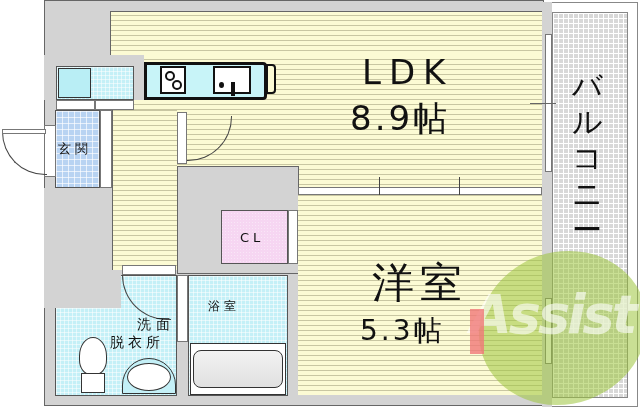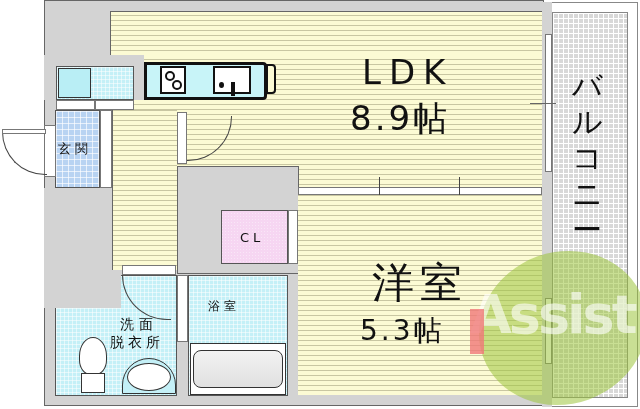--- a/index.html
+++ b/index.html
@@ -69,21 +69,21 @@
 <div class="label" data-name="ldk-label" style="left:362px;top:52px;font-size:34px;letter-spacing:8px;">LDK</div>
 <div class="label" data-name="ldk-size" style="left:350px;top:96px;font-size:34px;letter-spacing:3px;">8.9帖</div>
 
 <div class="label" data-name="western-room-label" style="left:372px;top:255px;font-size:42px;letter-spacing:6px;">洋室</div>
 <div class="label" data-name="western-room-size" style="left:360px;top:312px;font-size:28px;letter-spacing:3px;">5.3帖</div>
 
 <div class="abs opening" data-name="washroom-door-frame" style="left:122px;top:265px;width:54px;height:10px;"></div>
 <div class="abs tile-blue outline" data-name="washroom" style="left:55px;top:275px;width:122px;height:121px;"></div>
 <div class="abs wall" data-name="washroom-notch" style="left:55px;top:275px;width:66px;height:33px;"></div>
 <div class="door-arc" data-name="washroom-door-swing" style="left:122px;top:275px;width:48px;height:44px;border-radius:0 0 0 48px;border-top:none;border-right:none;"></div>
-<div class="label" data-name="washroom-label-1" style="left:120px;top:316px;font-size:14px;letter-spacing:5px;">洗面</div>
+<div class="label" data-name="washroom-label-1" style="left:137px;top:316px;font-size:14px;letter-spacing:5px;">洗面</div>
 <div class="label" data-name="washroom-label-2" style="left:110px;top:334px;font-size:14px;letter-spacing:4px;">脱衣所</div>
 <div class="abs" data-name="toilet-icon" style="left:77px;top:337px;width:32px;height:58px;">
   <div class="abs" style="left:2px;top:0;width:28px;height:38px;border:1px solid #333;border-radius:50% 50% 40% 40%;background:#fff;"></div>
   <div class="abs" style="left:4px;top:36px;width:24px;height:20px;border:1px solid #333;background:#fff;"></div>
 </div>
 <div class="abs" data-name="wash-basin-icon" style="left:122px;top:358px;width:54px;height:36px;border:1px solid #333;border-radius:30px 30px 0 0;background:#c4f0f7;">
   <div class="abs" style="left:4px;top:4px;width:44px;height:28px;border:1px solid #333;border-radius:50%;background:#fff;"></div>
 </div>
 
 <div class="abs opening" data-name="bath-door-frame" style="left:177px;top:275px;width:11px;height:67px;"></div>
@@ -95,18 +95,18 @@
 
 <div class="abs" data-name="balcony-frame" style="left:542px;top:2px;width:96px;height:405px;background:#fff;border:1px solid #888;"></div>
 <div class="abs tile-balcony" data-name="balcony" style="left:552px;top:12px;width:76px;height:386px;border:1px solid #888;"></div>
 <div class="abs wall" data-name="balcony-wall" style="left:542px;top:2px;width:10px;height:405px;"></div>
 <div class="abs opening" data-name="sliding-window-ldk" style="left:545px;top:34px;width:7px;height:138px;"></div>
 <div class="abs" data-name="window-mark" style="left:530px;top:103px;width:26px;height:1px;background:#666;"></div>
 <div class="abs opening" data-name="sliding-window-room" style="left:545px;top:298px;width:7px;height:66px;"></div>
 <div class="label" data-name="balcony-label" style="left:572px;top:68px;font-size:30px;line-height:36px;white-space:normal;width:40px;">バルコニー</div>
 
 <div class="abs" data-name="assist-watermark-logo" style="left:478px;top:252px;width:170px;height:152px;border-radius:50%;background:rgba(156,196,60,0.55);transform:rotate(-20deg);"></div>
-<div class="label" data-name="assist-watermark-text" style="left:470px;top:283px;font-size:54px;font-weight:bold;color:rgba(255,255,255,0.6);letter-spacing:-3px;">Assist</div>
+<div class="label" data-name="assist-watermark-text" style="left:470px;top:283px;font-size:54px;font-weight:bold;font-style:italic;color:rgba(255,255,255,0.6);letter-spacing:-3px;">Assist</div>
 <div class="abs" data-name="watermark-red-accent" style="left:470px;top:309px;width:14px;height:45px;background:rgba(240,120,120,0.8);"></div>
 
 <style>
   [data-name="balcony-label"]{word-break:break-all;}
 </style>
 
 </body></html>

